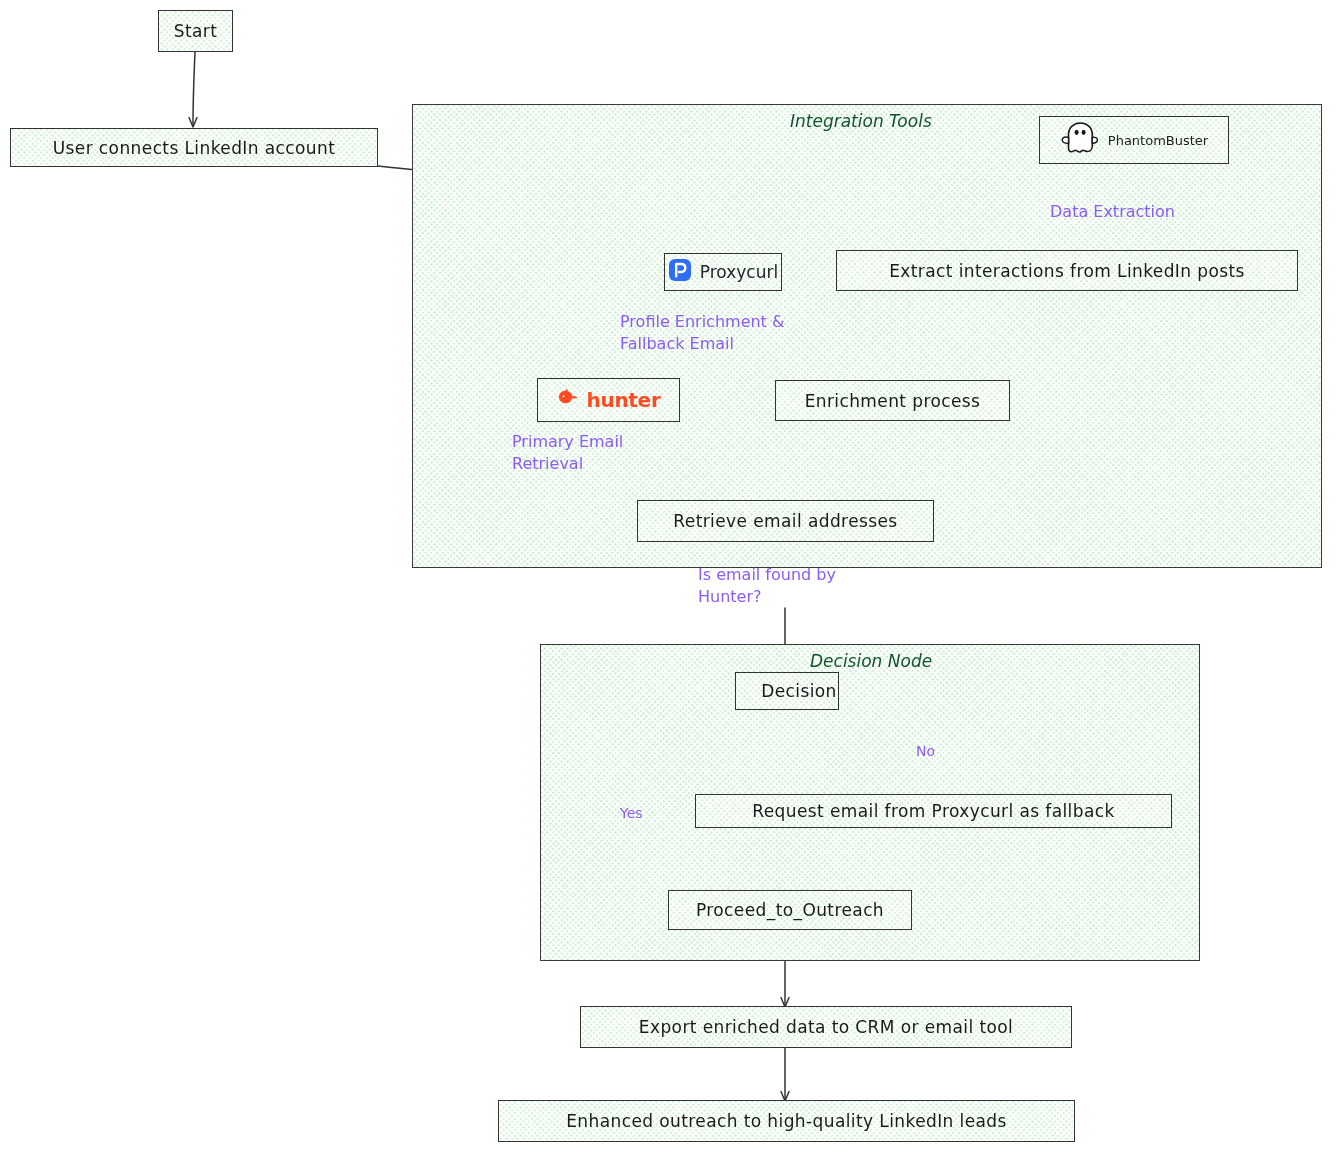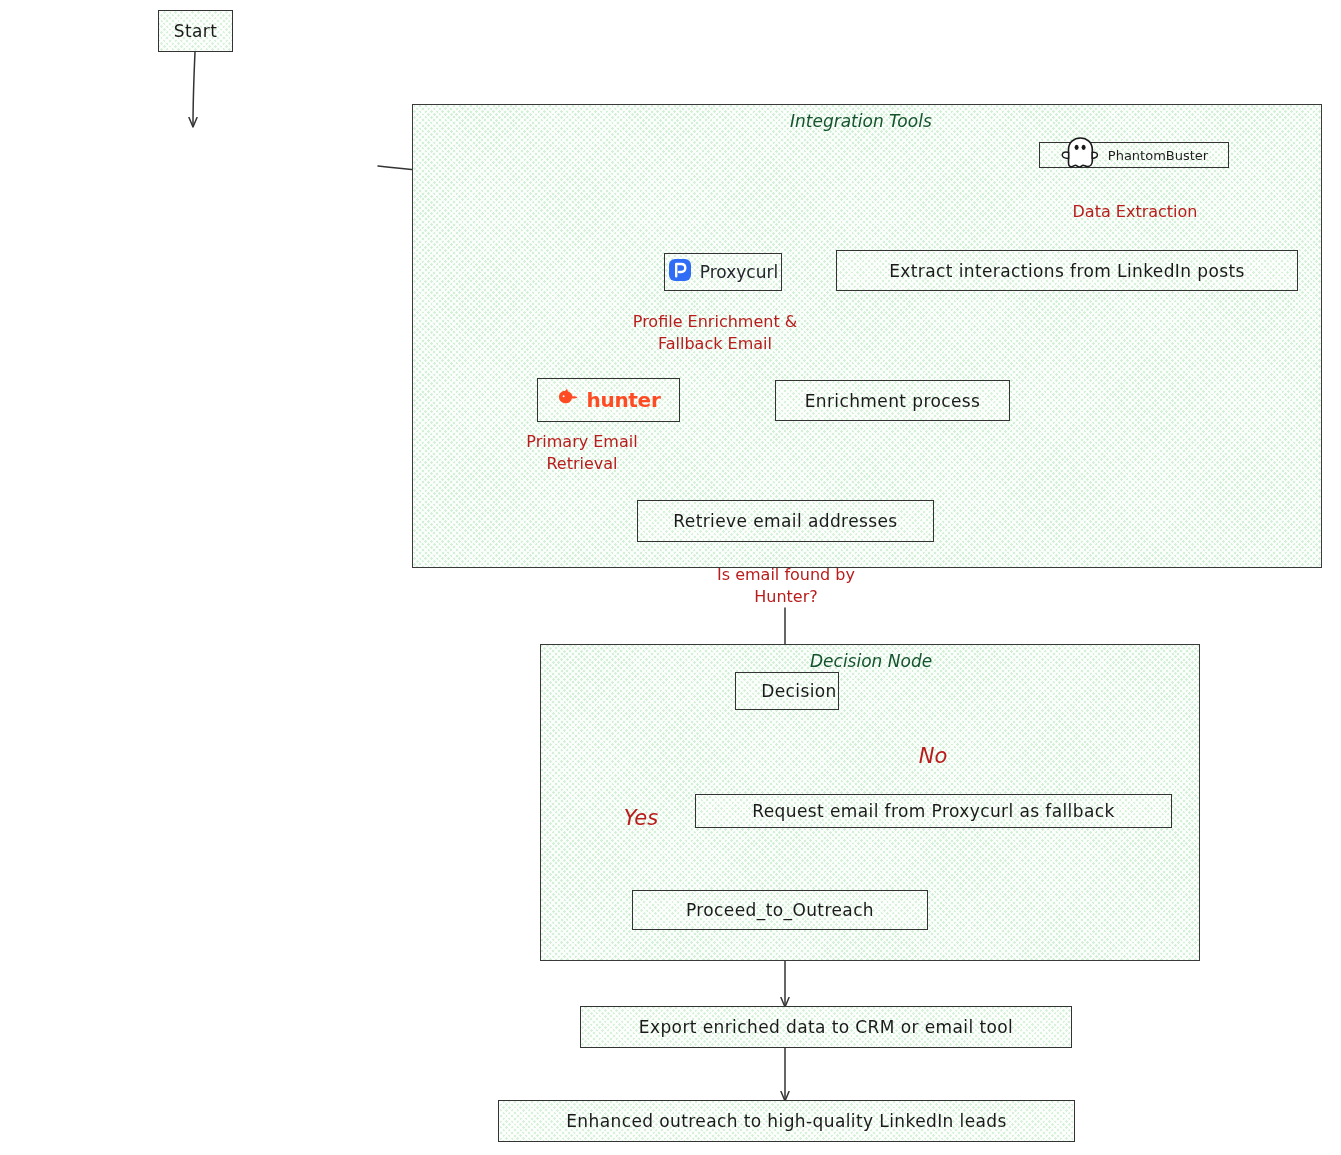--- a/index.html
+++ b/index.html
@@ -60,30 +60,28 @@
     font-size: 17px;
     font-style: italic;
     color: #14532d;
     white-space: nowrap;
     z-index: 4;
   }
   .edge-label {
     position: absolute;
     font-family: "DejaVu Sans", sans-serif;
     font-size: 16px;
-    color: #b91c1c;
-    text-align: center;
+    color: #8b5cf6;
     line-height: 1.35;
     white-space: pre-line;
     background: transparent;
     z-index: 4;
   }
   .edge-label.small {
-    font-size: 21px;
-    font-style: italic;
+    font-size: 14px;
   }
   
   .brand-node {
     gap: 8px;
     padding: 0 10px;
   }
   .pb-label {
     font-family: "DejaVu Sans", sans-serif;
     font-size: 13px;
     color: #1d1d1d;
@@ -151,22 +149,25 @@
     </g>
   </svg>
 
   <div class="cluster-title" style="left:790px; top:111px;">Integration Tools</div>
   <div class="cluster-title" style="left:810px; top:651px;">Decision Node</div>
 
   <div class="node" style="left:158px; top:10px; width:75px; height:42px;">
     <span>Start</span>
   </div>
 
-
-  <div class="node brand-node" style="left:1039px; top:142px; width:190px; height:26px;">
+  <div class="node" style="left:10px; top:128px; width:368px; height:39px;">
+    <span>User connects LinkedIn account</span>
+  </div>
+
+  <div class="node brand-node" style="left:1039px; top:116px; width:190px; height:48px;">
     <span class="ghost-icon">
       <svg width="40" height="34" viewBox="0 0 40 34">
         <path d="M8.5,13.5 C8.5,6.6 13.9,2 20.4,2 C26.9,2 32.3,6.6 32.3,13.5 L32.3,25
                  C32.3,28.2 30.3,30.5 27.6,30.5 C25.5,30.5 24.4,29.2 23.1,29.2
                  C21.8,29.2 21.1,31 19.4,31 C17.7,31 16.9,29.2 15.5,29.2
                  C14.2,29.2 13.2,30.8 11.4,30.8 C9.6,30.8 8.5,29.2 8.5,26.8 Z" fill="#ffffff" stroke="#1a1a1a" stroke-width="1.6" stroke-linejoin="round"></path>
         <path d="M8.6,16.5 C5.4,15.6 2.8,16.3 2.3,18.4 C1.8,20.6 3.8,22.4 8.6,22.6 Z" fill="#ffffff" stroke="#1a1a1a" stroke-width="1.5" stroke-linejoin="round"></path>
         <path d="M32.2,16.5 C34.9,15.9 37.1,16.8 37.4,18.6 C37.7,20.5 35.9,22.1 32.2,22.4 Z" fill="#ffffff" stroke="#1a1a1a" stroke-width="1.5" stroke-linejoin="round"></path>
         <ellipse cx="16.6" cy="11.3" rx="2.0" ry="2.6" fill="#1a1a1a"></ellipse>
         <ellipse cx="23.6" cy="11.3" rx="2.0" ry="2.6" fill="#1a1a1a"></ellipse>
@@ -212,21 +213,21 @@
   </div>
 
   <div class="node" style="left:735px; top:672px; width:104px; height:38px;padding-left:24px;">
     <span>Decision</span>
   </div>
 
   <div class="node" style="left:695px; top:794px; width:477px; height:34px;">
     <span>Request email from Proxycurl as fallback</span>
   </div>
 
-  <div class="node" style="left:632px; top:890px; width:296px; height:40px;">
+  <div class="node" style="left:668px; top:890px; width:244px; height:40px;">
     <span>Proceed_to_Outreach</span>
   </div>
 
   <div class="node" style="left:540px; top:1006px; width:492px; height:42px;margin-left:40px;">
     <span>Export enriched data to CRM or email tool</span>
   </div>
 
   <div class="node" style="left:498px; top:1100px; width:577px; height:42px;text-align:right;">
     <span>Enhanced outreach to high-quality LinkedIn leads</span>
   </div>

